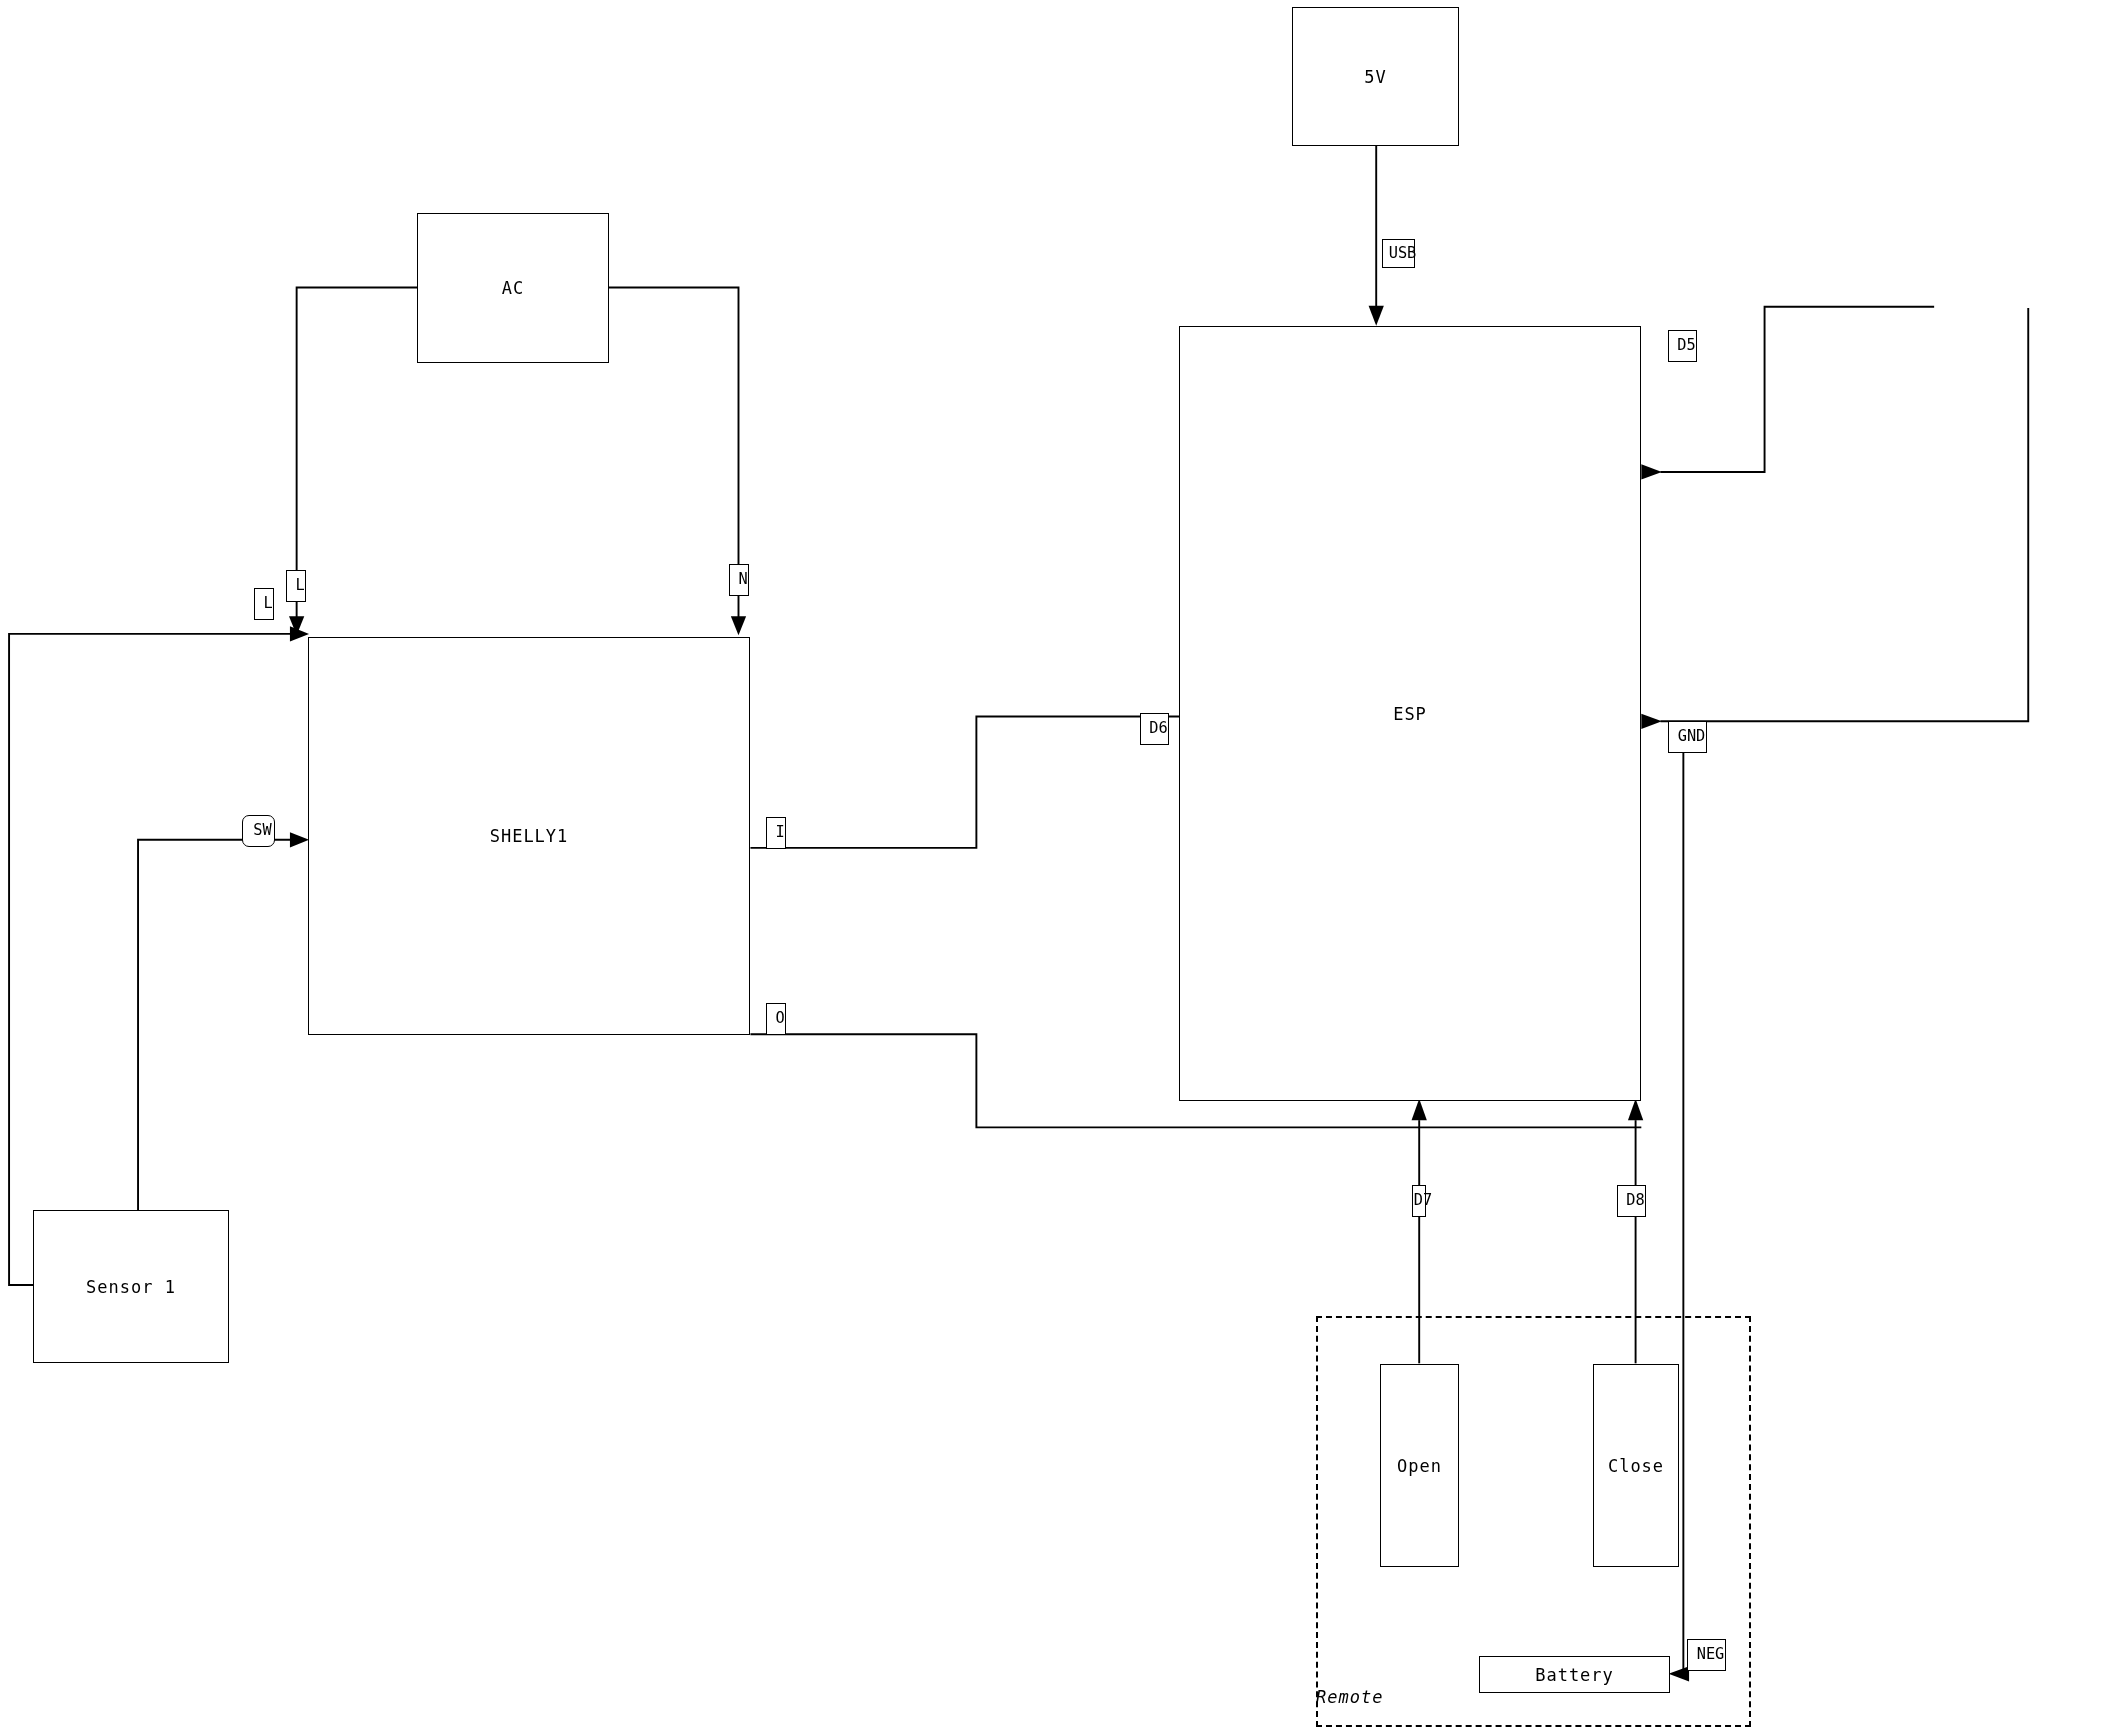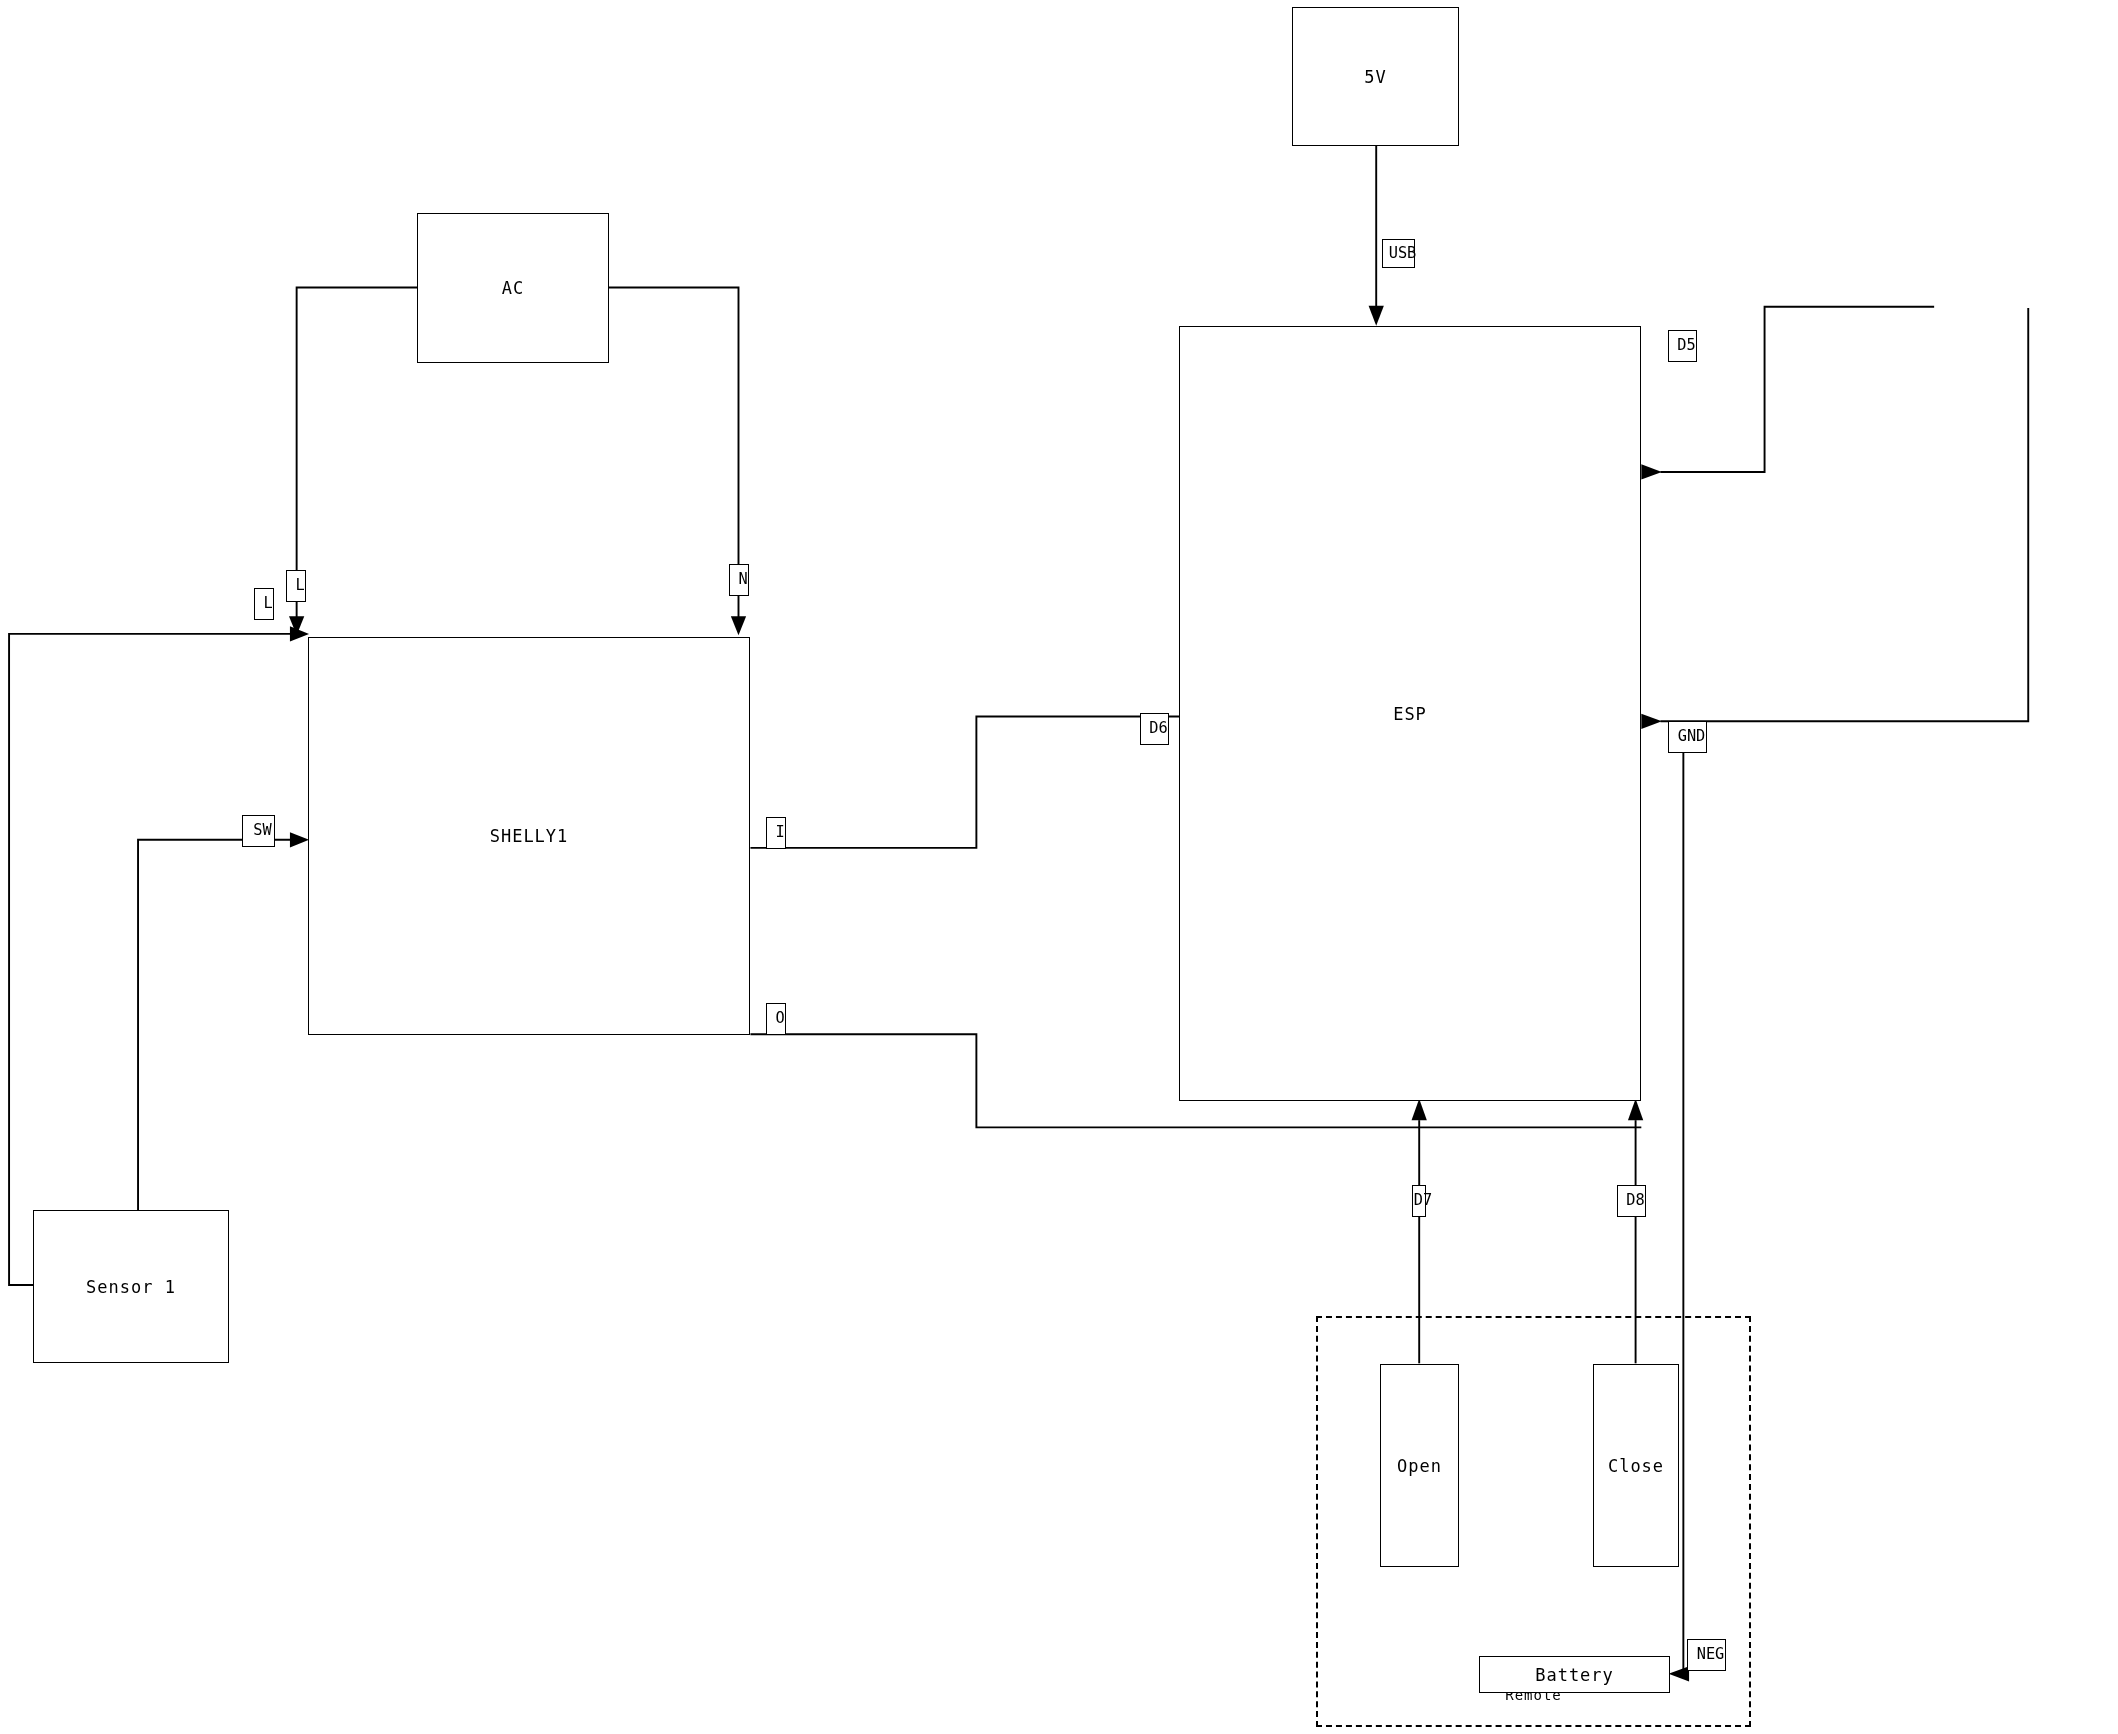--- a/index.html
+++ b/index.html
@@ -41,25 +41,25 @@
   }
   .group-box {
     position: absolute;
     box-sizing: border-box;
     border: 2.4px dashed #000000;
     background: transparent;
   }
   .group-caption {
     position: absolute;
     font-family: "DejaVu Sans Mono", monospace;
-    font-size: 14px;
+    font-size: 17px;
     color: #000000;
     letter-spacing: 1px;
     white-space: nowrap;
-    text-align: center;
+    font-style: italic;
   }
   .edge-label {
     position: absolute;
     box-sizing: border-box;
     border: 1.4px solid #000000;
     background: #ffffff;
     display: flex;
     align-items: center;
     justify-content: center;
     font-family: "DejaVu Sans Mono", monospace;
@@ -170,21 +170,21 @@
   </div>
 
   <div class="edge-label" style="left:1382px; top:239px; width:33px; height:29px;">USB</div>
 
   <div class="edge-label" style="left:286px; top:570px; width:20px; height:32px;">L</div>
 
   <div class="edge-label" style="left:729px; top:564px; width:20px; height:32px;">N</div>
 
   <div class="edge-label" style="left:254px; top:588px; width:20px; height:32px;">L</div>
 
-  <div class="edge-label" style="left:242px; top:815px; width:33px; height:32px;">SW</div>
+  <div class="edge-label" style="left:242px; top:815px; width:33px; height:32px;border-radius:7px;">SW</div>
 
   <div class="edge-label" style="left:766px; top:817px; width:20px; height:32px;">I</div>
 
   <div class="edge-label" style="left:1140px; top:713px; width:29px; height:32px;">D6</div>
 
   <div class="edge-label" style="left:766px; top:1003px; width:20px; height:32px;">O</div>
 
   <div class="edge-label" style="left:1668px; top:330px; width:29px; height:32px;">D5</div>
 
   <div class="edge-label" style="left:1668px; top:721px; width:39px; height:32px;">GND</div>

